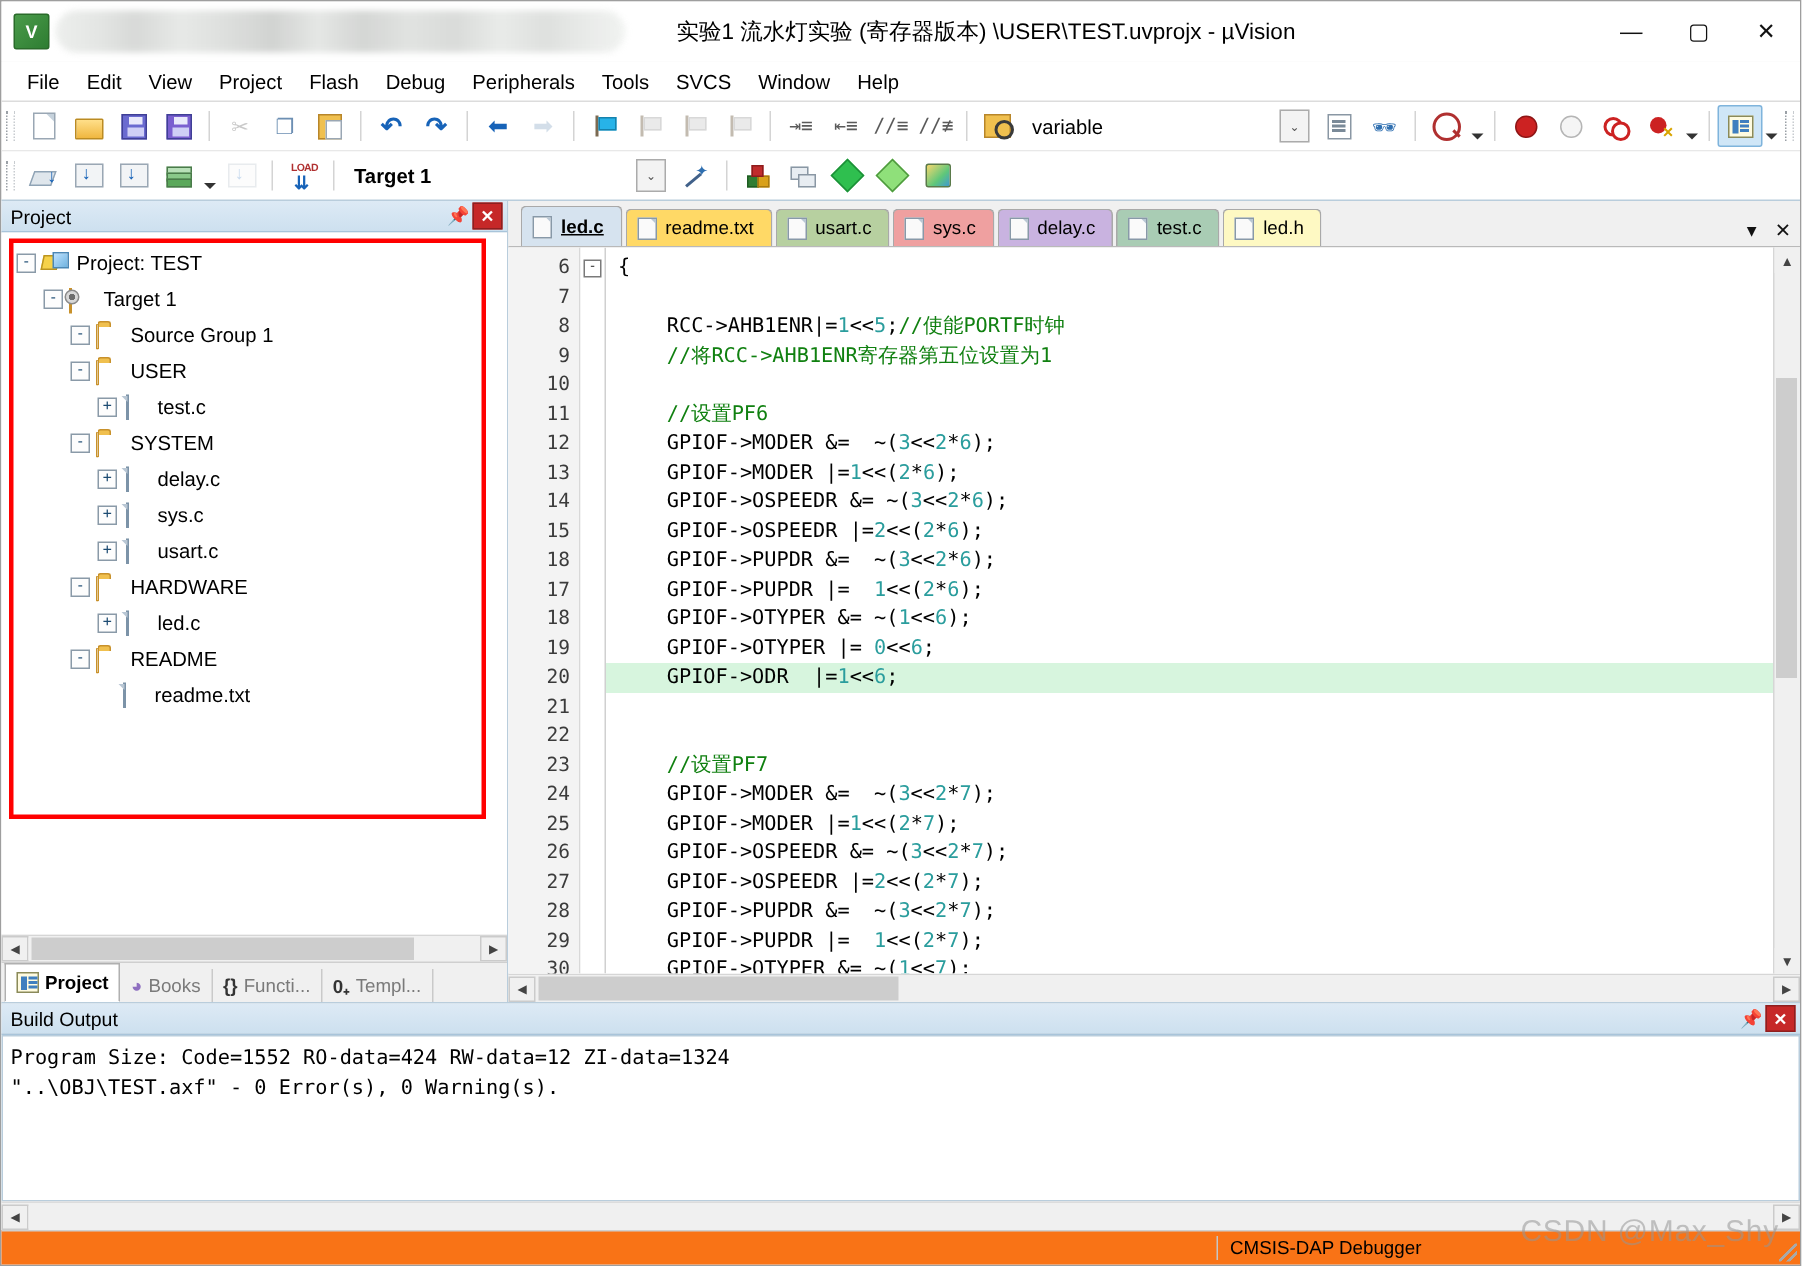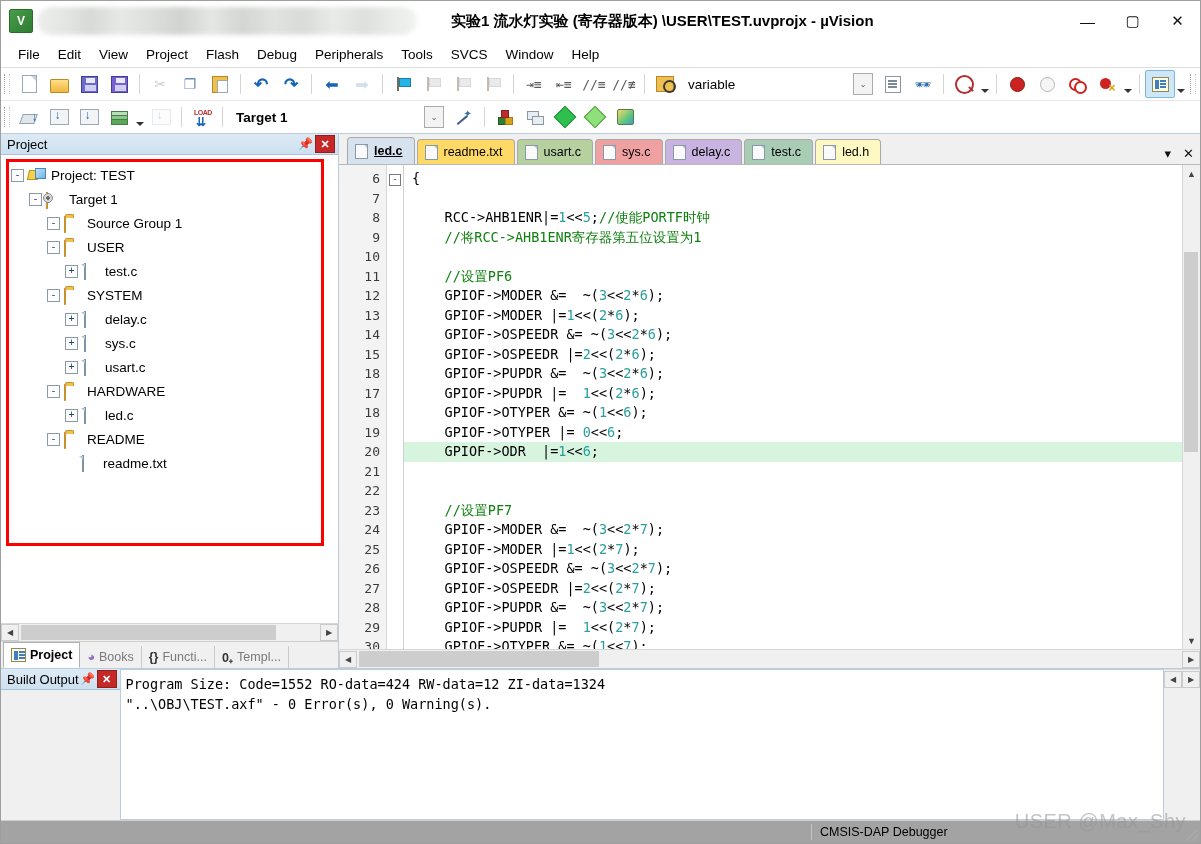--- a/index.html
+++ b/index.html
@@ -57,21 +57,20 @@
     opacity: .95;
   }
   .title-text {
     flex: 1 1 auto;
     text-align: left;
     padding-left: 34px;
     font-size: 15px;
     color: #000;
     white-space: nowrap;
     overflow: hidden;
-    font-weight: bold;
   }
   .wincontrols { display: flex; flex: 0 0 auto; height: 40px; }
   .wincontrols div {
     width: 45px; height: 40px;
     display: flex; align-items: center; justify-content: center;
     font-size: 15px; color: #111;
   }
 
   
   .menubar {
@@ -432,21 +431,21 @@
     border-top: 1px solid #d6d6d6;
     display: flex; align-items: center;
     flex: 0 0 auto;
   }
   .ch-track { flex: 1 1 auto; height: 16px; position: relative; }
   .ch-thumb { position: absolute; left: 2px; top: 0; width: 240px; height: 16px; background: #cdcdcd; }
 
   
   .build-panel {
     flex: 1 1 auto;
-    display: flex; flex-direction: row;
+    display: flex; flex-direction: column;
     background: #f0f0f0;
     border-top: 1px solid #b9cddc;
     min-height: 0;
   }
   .build-head {
     height: 20px;
     background: linear-gradient(180deg,#ddeaf5 0%, #cde0ef 100%);
     border-bottom: 1px solid #a8c4da;
     display: flex; align-items: center; padding-left: 6px;
     flex: 0 0 auto;
@@ -466,21 +465,21 @@
   }
   .bline { height: 20px; line-height: 20px; white-space: pre; }
   .build-hscroll {
     height: 18px; background: #f0f0f0; display: flex; align-items: center; flex: 0 0 auto;
     border-top: 1px solid #dcdcdc;
   }
 
   
   .statusbar {
     height: 22px;
-    background: #a3a3a3;
+    background: #f97316;
     border-top: 1px solid #cfcfcf;
     display: flex; align-items: center;
     flex: 0 0 auto;
     position: relative;
   }
   .sb-cell { height: 21px; display: flex; align-items: center; padding: 0 8px; font-size: 12.5px; color: #000; }
   .sb-sep { width: 1px; height: 16px; background: #c6c6c6; }
   .sb-grip {
     position: absolute; right: 2px; bottom: 2px; width: 12px; height: 12px;
     background:
@@ -1039,14 +1038,14 @@
 
     <div class="statusbar">
       <div style="width:810px"></div>
       <div class="sb-sep"></div>
       <div class="sb-cell">CMSIS-DAP Debugger</div>
       <div style="flex:1 1 auto"></div>
       <div class="sb-grip"></div>
     </div>
   </div>
 
-  <div class="watermark">USER @Max_Shy</div>
+  <div class="watermark">CSDN @Max_Shy</div>
 </div>
 
 </body></html>

